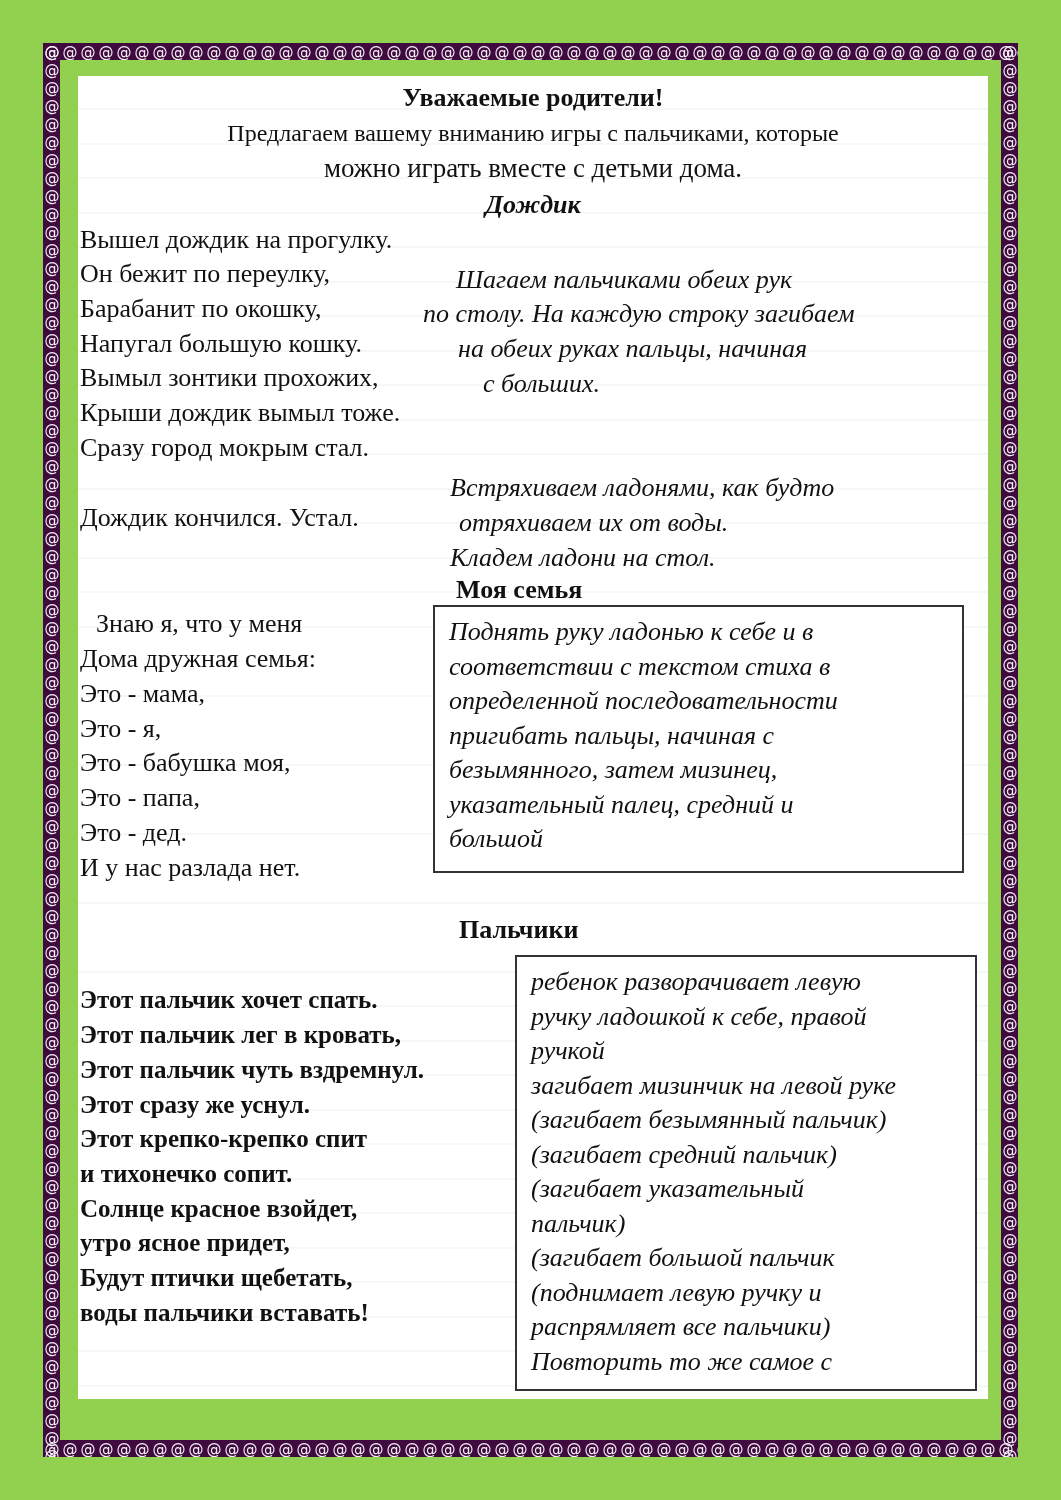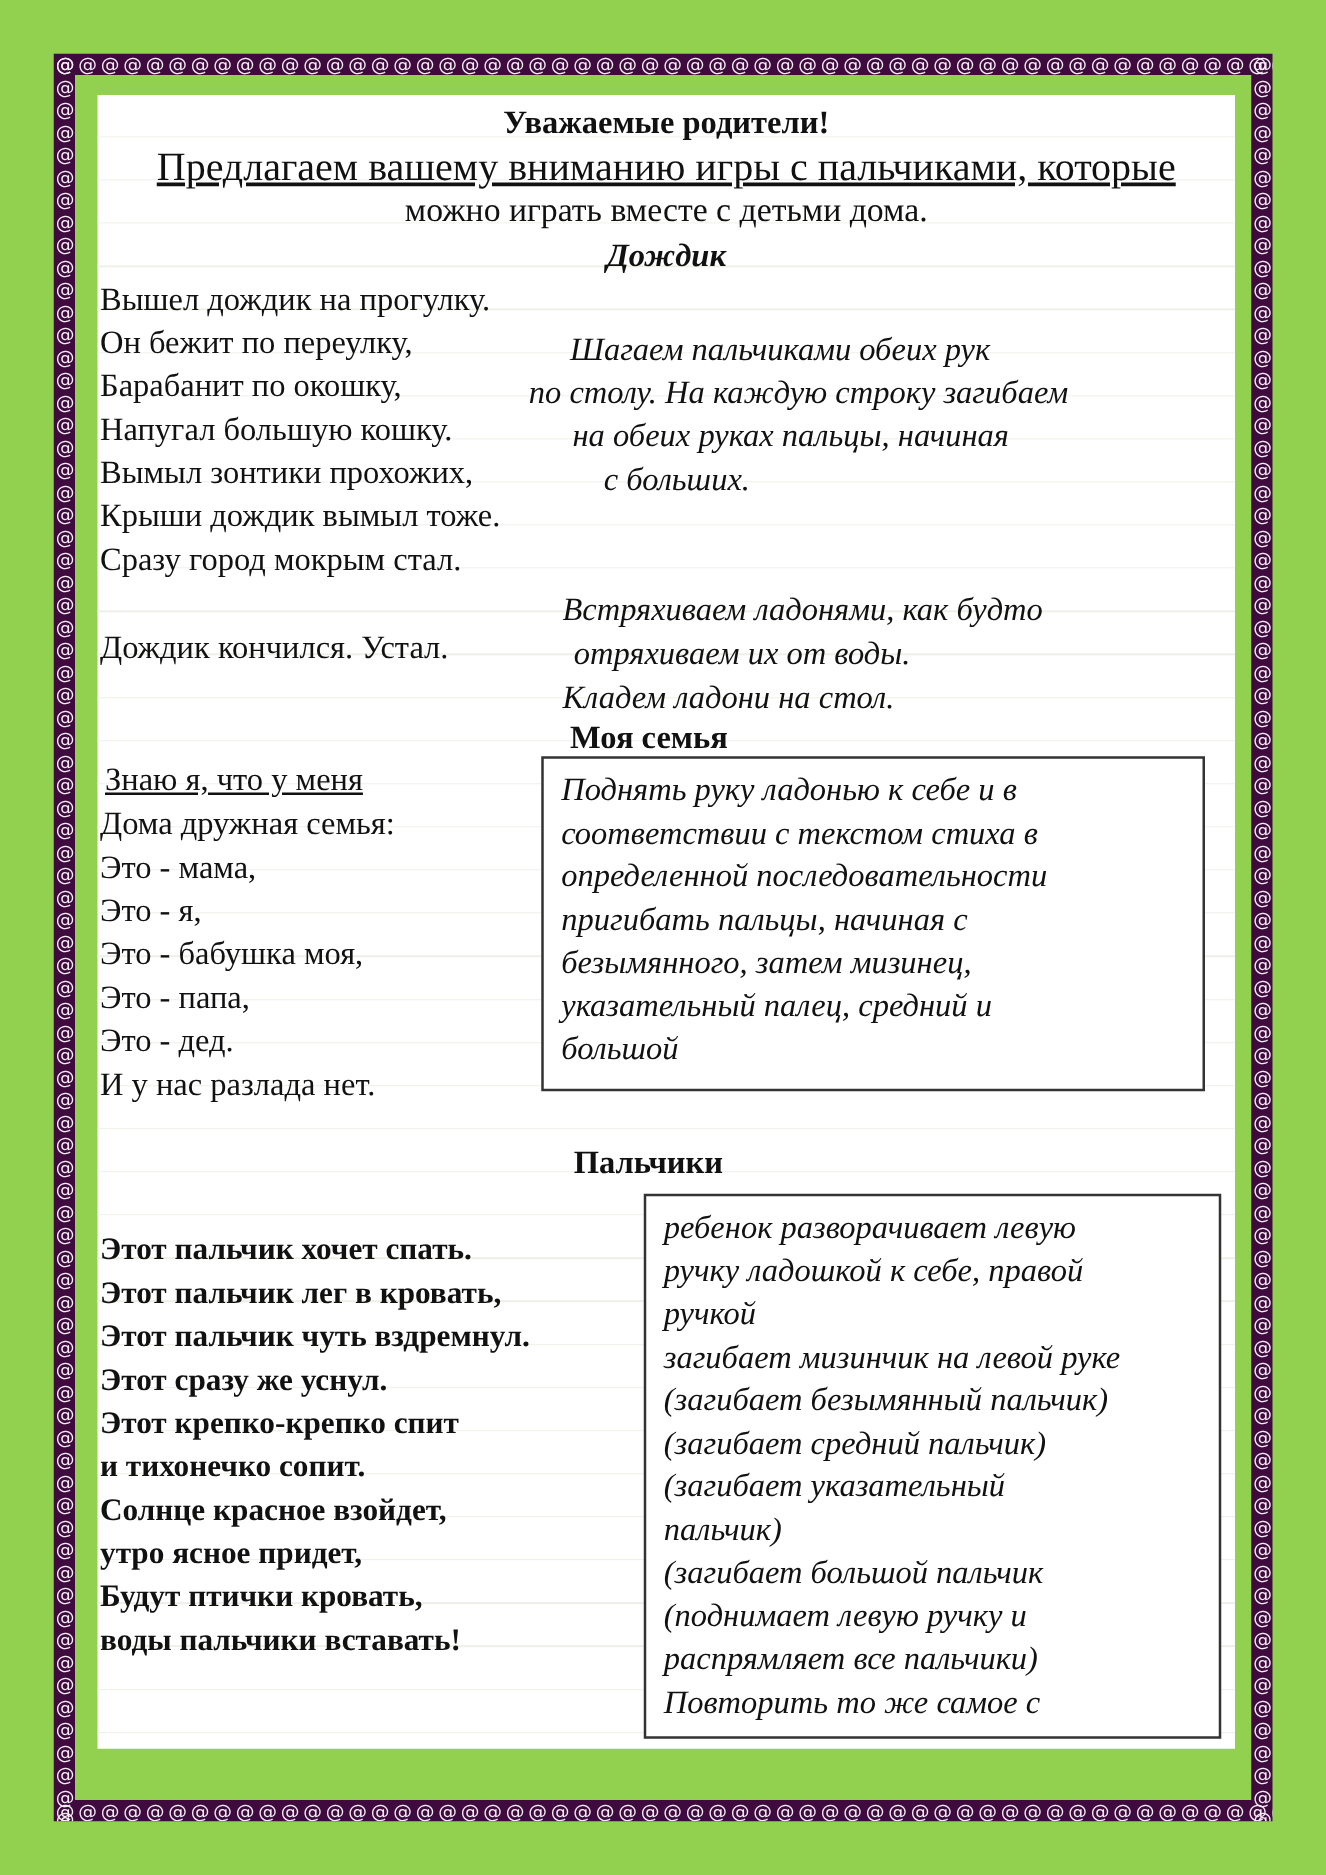--- a/index.html
+++ b/index.html
@@ -298,21 +298,21 @@
     <span>@</span>
     <span>@</span>
     <span>@</span>
     <span>@</span>
     <span>@</span>
   </div>
 
 <div class="panel">
 
   <div class="t c b" style="top:5px;">Уважаемые родители!</div>
-  <div class="t c" style="top:40px; font-size:32px;text-decoration:underline;">Предлагаем вашему вниманию игры с пальчиками, которые</div>
+  <div class="t c" style="top:40px; font-size:24px;">Предлагаем вашему вниманию игры с пальчиками, которые</div>
   <div class="t c" style="top:75px; font-size:27px;">можно играть вместе с детьми дома.</div>
 
   <div class="t c b" style="top:112px; left:0;font-style:italic;">Дождик</div>
   <div>
     <div class="t" style="left:2px; top:147px;">Вышел дождик на прогулку.</div>
     <div class="t i" style="left:378px; top:147px;">Шагаем пальчиками обеих рук</div>
 
     <div class="t" style="left:2px; top:181px;">Он бежит по переулку,</div>
     <div class="t i" style="left:345px; top:181px;">по столу. На каждую строку загибаем</div>
 
@@ -329,21 +329,21 @@
     <div class="t i" style="left:372px; top:355px;">Встряхиваем ладонями, как будто</div>
 
     <div class="t i" style="left:381px; top:390px;">отряхиваем их от воды.</div>
 
     <div class="t" style="left:2px; top:425px;">Дождик кончился. Устал.</div>
     <div class="t i" style="left:372px; top:425px;">Кладем ладони на стол.</div>
   </div>
 
   <div class="t b" style="left:378px; top:497px;">Моя семья</div>
   <div>
-    <div class="t" style="left:6px; top:531px;text-decoration:underline;">Знаю я, что у меня</div>
+    <div class="t" style="left:18px; top:531px;">Знаю я, что у меня</div>
     <div class="t" style="left:2px; top:566px;">Дома дружная семья:</div>
     <div class="t" style="left:2px; top:601px;">Это - мама,</div>
     <div class="t" style="left:2px; top:636px;">Это - я,</div>
     <div class="t" style="left:2px; top:670px;">Это - бабушка моя,</div>
     <div class="t" style="left:2px; top:705px;">Это - папа,</div>
     <div class="t" style="left:2px; top:740px;">Это - дед.</div>
     <div class="t" style="left:2px; top:775px;">И у нас разлада нет.</div>
   </div>
   <div class="box" style="left:355px; top:529px; width:531px; height:268px;">
     <span class="line">Поднять руку ладонью к себе и в</span>
@@ -358,21 +358,21 @@
   <div class="t b" style="left:381px; top:837px;">Пальчики</div>
   <div>
     <div class="t b" style="left:2px; top:907px; font-size:25px;">Этот пальчик хочет спать.</div>
     <div class="t b" style="left:2px; top:942px; font-size:25px;text-align:right;">Этот пальчик лег в кровать,</div>
     <div class="t b" style="left:2px; top:977px; font-size:25px;">Этот пальчик чуть вздремнул.</div>
     <div class="t b" style="left:2px; top:1012px; font-size:25px;">Этот сразу же уснул.</div>
     <div class="t b" style="left:2px; top:1046px; font-size:25px;">Этот крепко-крепко спит</div>
     <div class="t b" style="left:2px; top:1081px; font-size:25px;">и тихонечко сопит.</div>
     <div class="t b" style="left:2px; top:1116px; font-size:25px;">Солнце красное взойдет,</div>
     <div class="t b" style="left:2px; top:1150px; font-size:25px;">утро ясное придет,</div>
-    <div class="t b" style="left:2px; top:1185px; font-size:25px;">Будут птички кровать,</div>
+    <div class="t b" style="left:2px; top:1185px; font-size:25px;">Будут птички щебетать,</div>
     <div class="t b" style="left:2px; top:1220px; font-size:25px;">воды пальчики вставать!</div>
   </div>
   <div class="box" style="left:437px; top:879px; width:462px; height:436px;">
     <span class="line">ребенок разворачивает левую</span>
     <span class="line">ручку ладошкой к себе, правой</span>
     <span class="line">ручкой</span>
     <span class="line">загибает мизинчик на левой руке</span>
     <span class="line">(загибает безымянный пальчик)</span>
     <span class="line">(загибает средний пальчик)</span>
     <span class="line">(загибает указательный</span>

